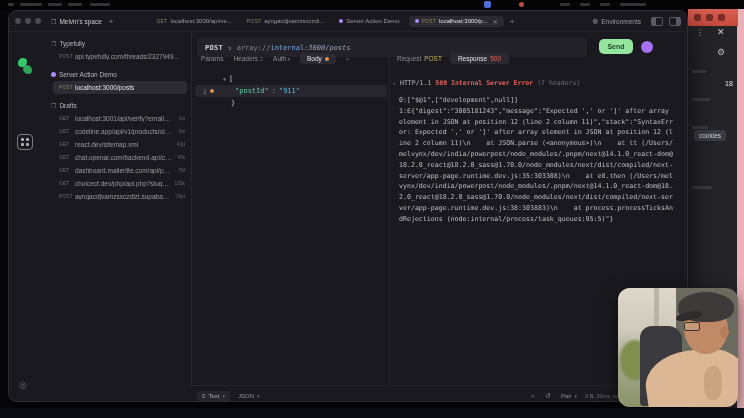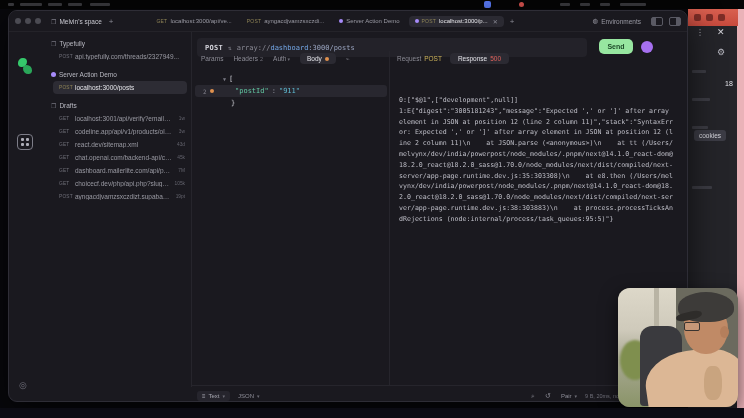--- a/index.html
+++ b/index.html
@@ -76,21 +76,21 @@
   .s-gap { height:5px; }
 
   
   .vdiv { position:absolute; left:182px; top:21px; width:1px; height:355px; background:#26252c; }
   .urlrow { position:absolute; left:188px; top:26px; width:484px; height:22px; }
   .urlpill { position:absolute; left:0; top:1px; width:390px; height:19px; background:#232229; border-radius:4px;
              display:flex; align-items:center; gap:5px; padding:0 8px; font-family:"DejaVu Sans Mono",monospace; }
   .urlpill .meth { color:#d5d5dc; font-size:7px; font-weight:bold; letter-spacing:.3px; }
   .urlpill .updown { color:#7c7c86; font-size:6px; }
   .url { font-size:7px; }
-  .u-dim { color:#8a8a95; } .u-host { color:#74a8e8; } .u-path { color:#9aa5c0; }
+  .u-dim { color:#8a8a95; } .u-host { color:#74a8e8; } .u-path { color:#9aa5c0;font-style:italic; }
   .sendbtn { position:absolute; left:402px; top:2px; width:34px; height:15px; background:#97e6a0;
              border-radius:5px; color:#1d4a28; font-size:7px; font-weight:bold;
              display:flex; align-items:center; justify-content:center; }
   .avatar { position:absolute; left:444px; top:4px; width:12px; height:12px; border-radius:50%; background:#a670f0; }
 
   .reqtabs { position:absolute; left:192px; top:42px; display:flex; align-items:center; gap:10px;
              color:#8e8e98; font-size:6.5px; }
   .reqtabs .cnt { color:#6e6e78; font-size:5.5px; margin-left:2px; }
   .reqtabs .caret { color:#6e6e78; font-size:5px; margin-left:1px; }
   .tab-pill { display:flex; align-items:center; gap:3px; background:#2b2a32; color:#e3e3e8;
@@ -312,21 +312,21 @@
         <span class="badge">19pt</span>
       </div>
     </div>
 
     <div class="vdiv"></div>
 
     <div class="urlrow">
       <div class="urlpill">
         <span class="meth">POST</span>
         <span class="updown">⇅</span>
-        <span class="url"><span class="u-dim">array</span><span class="u-dim">://</span><span class="u-host">dashboard</span><span class="u-path">:3000/posts</span></span>
+        <span class="url"><span class="u-dim">array</span><span class="u-dim">://</span><span class="u-host">internal</span><span class="u-path">:3000/posts</span></span>
       </div>
       <div class="sendbtn">Send</div>
       <div class="avatar"></div>
     </div>
 
     <div class="reqtabs">
       <span>Params</span>
       <span><span>Headers</span><span class="cnt">2</span></span>
       <span><span>Auth</span><span class="caret">▾</span></span>
       <span class="tab-pill">
@@ -360,20 +360,26 @@
       <div class="rt-req">
         <span>Request</span>
         <span class="m">POST</span>
       </div>
       <div class="rt-resp">
         <span>Response</span>
         <span class="s">500</span>
       </div>
     </div>
 
+    <div class="statusline">
+      <span class="car">▸</span>
+      <span class="proto">HTTP/1.1</span>
+      <span class="st">500 Internal Server Error</span>
+      <span class="hd">(7 headers)</span>
+    </div>
 
     <div class="respbody">0:["$@1",["development",null]]
 1:E{"digest":"3005181243","message":"Expected ',' or ']' after array element in JSON at position 12 (line 2 column 11)","stack":"SyntaxError: Expected ',' or ']' after array element in JSON at position 12 (line 2 column 11)\n    at JSON.parse (&lt;anonymous&gt;)\n    at tt (/Users/melvynx/dev/india/powerpost/node_modules/.pnpm/next@14.1.0_react-dom@18.2.0_react@18.2.0_sass@1.70.0/node_modules/next/dist/compiled/next-server/app-page.runtime.dev.js:35:303308)\n    at e8.then (/Users/melvynx/dev/india/powerpost/node_modules/.pnpm/next@14.1.0_react-dom@18.2.0_react@18.2.0_sass@1.70.0/node_modules/next/dist/compiled/next-server/app-page.runtime.dev.js:38:303883)\n    at process.processTicksAndRejections (node:internal/process/task_queues:95:5)"}</div>
 
     <div class="footline"></div>
     <div class="footer">
       <div class="fpill">
         <span>≡</span>
         <span>Text</span>
         <span class="caret">▾</span>

